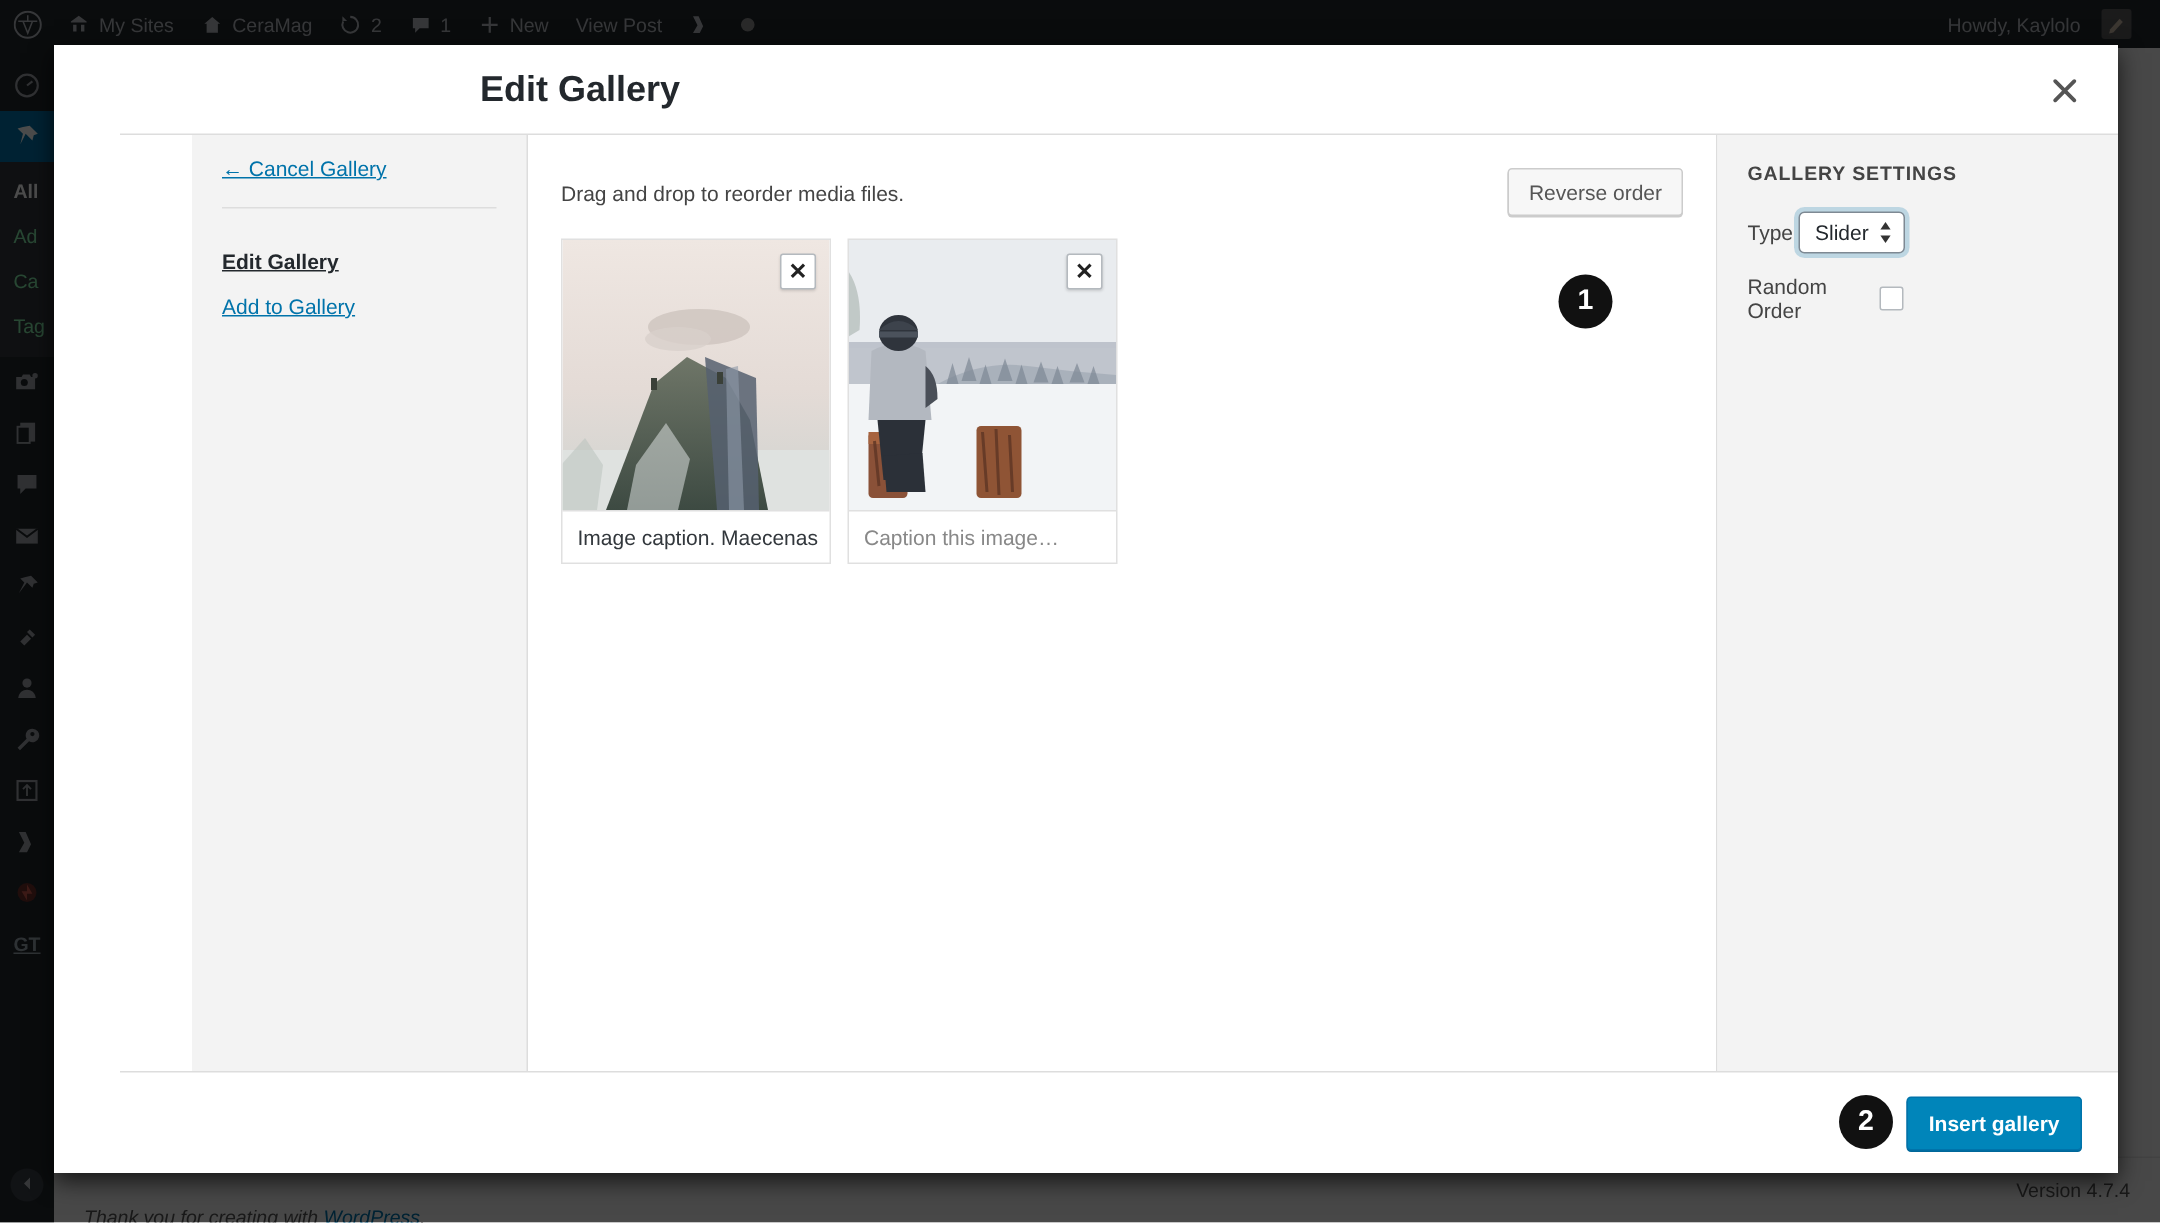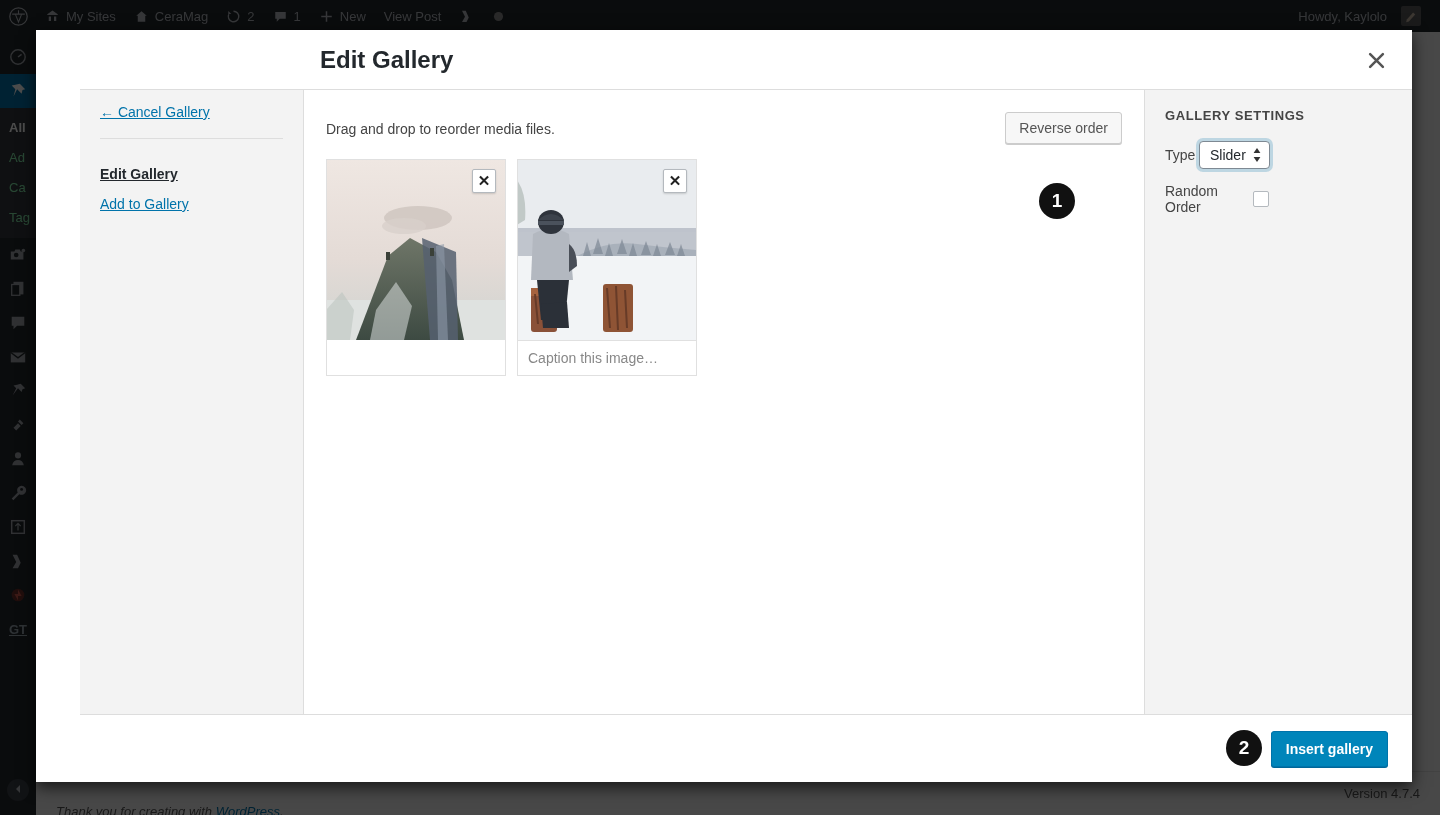--- a/index.html
+++ b/index.html
@@ -102,21 +102,21 @@
     width: 36px; height: 36px;
     display: flex; align-items: center; justify-content: center;
     color: #666; font-size: 20px;
   }
 
   .modal-body { flex: 1; display: flex; min-height: 0; }
 
   
   .router {
     width: 224px; flex: 0 0 224px; background: #f3f3f3;
-    border-right: 1px solid #ddd; padding: 0 20px;
+    border-right: 1px solid #ddd; padding: 0 20px; margin-left: 48px;
   }
   .router .cancel {
     display: block; color: #0073aa; font-size: 14px; padding: 14px 0 18px 0;
   }
   .router .hr { border-top: 1px solid #ddd; margin: 0 0 20px 0; }
   .router .nav-item { display: block; font-size: 14px; padding: 7px 0; color: #0073aa; }
   .router .nav-item.active { color: #23282d; font-weight: bold; }
 
   
   .content-wrap { flex: 1; display: flex; min-width: 0; }
@@ -474,20 +474,21 @@
                   <path d="M30 180 L62 96 L84 78 L110 92 L126 120 L138 180z" fill="url(#g1b)"></path>
                   <path d="M96 78 L130 92 L132 180 L104 180z" fill="#566070" opacity=".85"></path>
                   <path d="M118 84 L122 180 L112 180 L110 86z" fill="#8e99a8" opacity=".6"></path>
                   <path d="M50 150 L70 122 L86 146 L78 180 L44 180z" fill="#e8eceb" opacity=".5"></path>
                   <rect x="60" y="92" width="4" height="8" fill="#3a4038"></rect>
                   <rect x="104" y="88" width="4" height="8" fill="#3a4038"></rect>
                   <path d="M0 150 L16 132 L28 150 L24 180 L0 180z" fill="#b9c2bd" opacity=".55"></path>
                 </svg>
               </div>
               <div class="att-x">✕</div>
+              <div class="att-caption">Image caption. Maecenas</div>
             </div>
 
             <div class="attachment">
               <div class="att-thumb">
                 <svg viewBox="0 0 180 180" preserveAspectRatio="xMidYMid slice">
                   <rect width="180" height="180" fill="#eef0f2"></rect>
                   <rect x="0" y="0" width="180" height="72" fill="#e9ecef"></rect>
                   <rect x="0" y="68" width="180" height="30" fill="#9aa3ae" opacity=".55"></rect>
                   <path d="M60 96q30-16 60-12t60 6v10H60z" fill="#8e98a6" opacity=".45"></path>
                   <g fill="#7e8894" opacity=".7">

